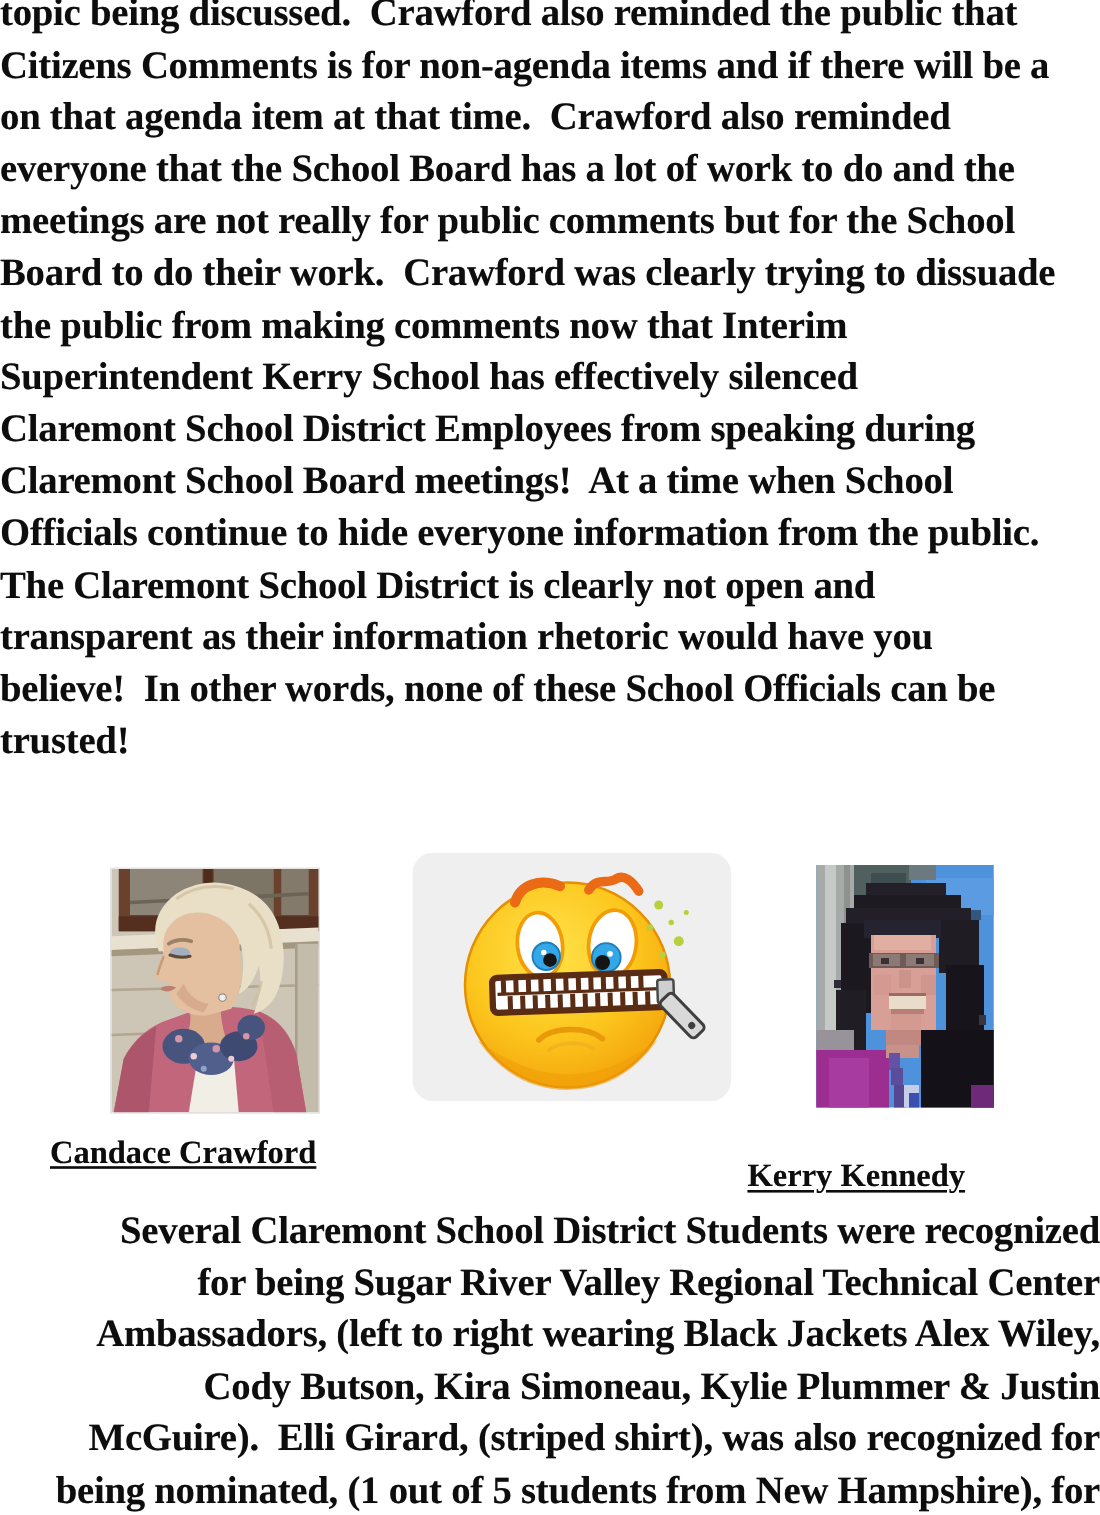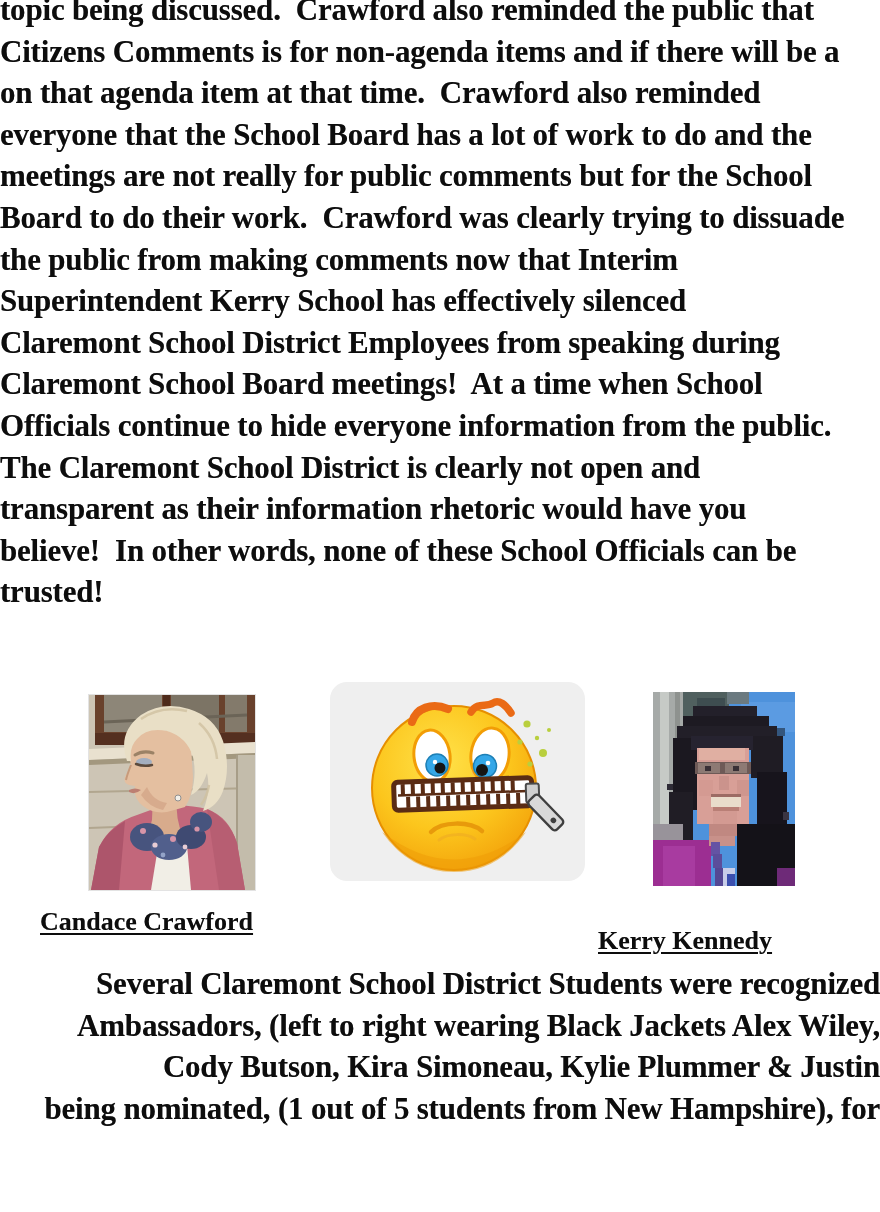--- a/index.html
+++ b/index.html
@@ -274,18 +274,20 @@
       <rect x="74" y="182" width="8" height="12" fill="#3b4fae"></rect>
       <rect x="124" y="176" width="18" height="18" fill="#6e2a78"></rect>
     </svg>
   </div>
 
   <div class="caption" id="candace-caption">Candace Crawford</div>
   <div class="caption" id="kerry-caption">Kerry Kennedy</div>
 
   <div class="body-text" id="para2">
       <div class="line">Several Claremont School District Students were recognized</div>
+      <div class="line">for being Sugar River Valley Regional Technical Center</div>
       <div class="line">Ambassadors, (left to right wearing Black Jackets Alex Wiley,</div>
       <div class="line">Cody Butson, Kira Simoneau, Kylie Plummer &amp; Justin</div>
+      <div class="line">McGuire).  Elli Girard, (striped shirt), was also recognized for</div>
       <div class="line">being nominated, (1 out of 5 students from New Hampshire), for</div>
     </div>
 
 </div>
 
 </body></html>

